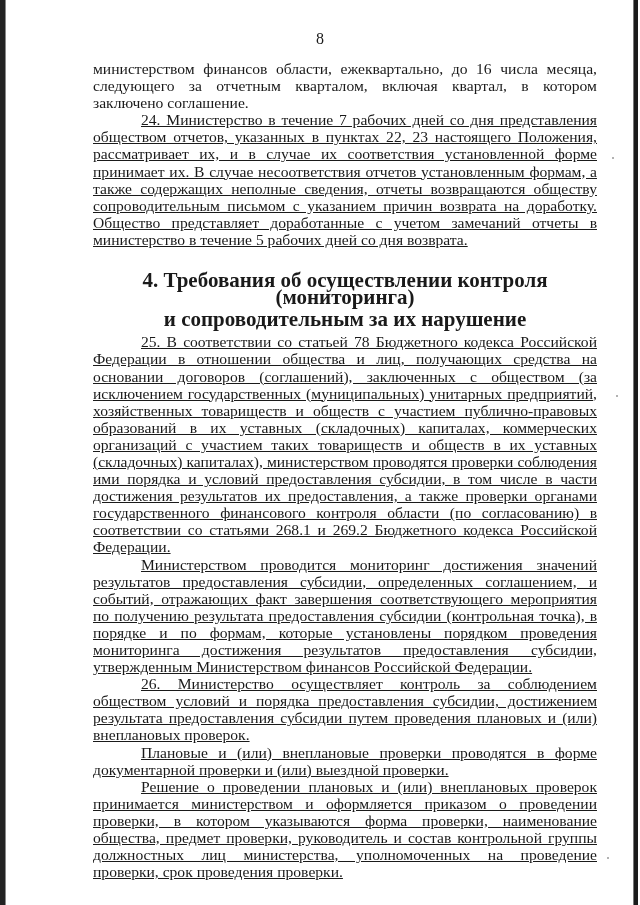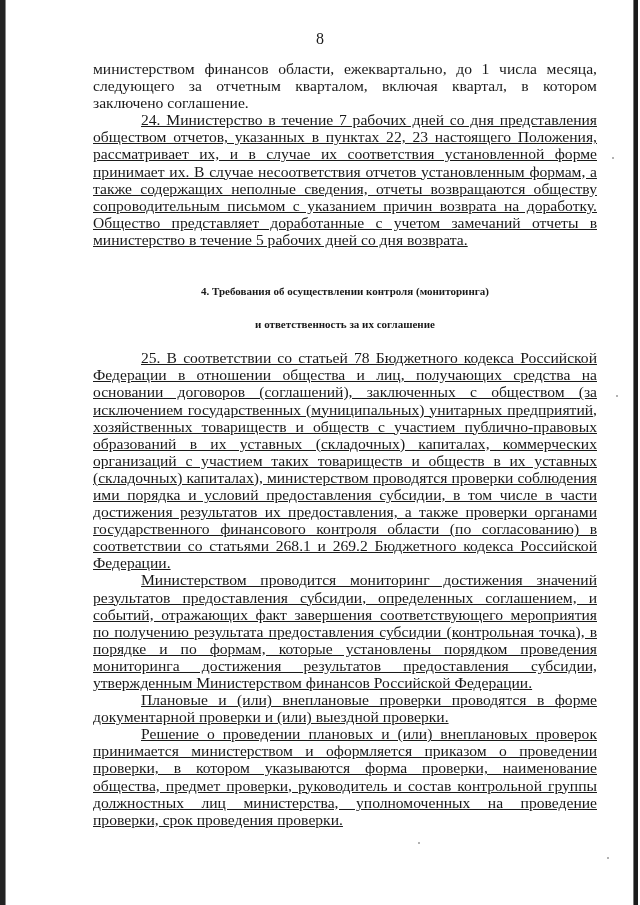--- a/index.html
+++ b/index.html
@@ -8,44 +8,45 @@
     font-family: "Liberation Serif", "DejaVu Serif", serif; color: #1a1a1a;
   }
   .edge-left { position: absolute; left: 0; top: 0; width: 5px; height: 905px; background: #222; }
   .edge-left::after { content: ""; position: absolute; left: 5px; top: 0; width: 1px; height: 905px; background: #888; }
   .edge-right { position: absolute; left: 634px; top: 0; width: 4px; height: 905px; background: #1a1a1a; }
   .edge-right::before { content: ""; position: absolute; left: -1px; top: 0; width: 1px; height: 905px; background: #777; }
   .page-number { position: absolute; top: 30px; left: 0; width: 640px; text-align: center; font-size: 16px; }
   .content { position: absolute; left: 93px; top: 60px; width: 504px; font-size: 15.6px; line-height: 17.1px; }
   .p { text-align: justify; margin: 0; }
   .indent { text-indent: 48px; text-decoration: underline; }
-  .heading { font-weight: bold; text-align: center; margin: 16px; font-size: 11px; line-height: 17.1px; }
+  .heading { font-weight: bold; text-align: center; margin: 5px; font-size: 21px; line-height: 17.1px; }
   .gap { height: 19px; }
   .dot { position: absolute; width: 2px; height: 2px; background: #999; border-radius: 1px; }
 </style>
 </head>
 <body>
 
 <div class="edge-left"></div>
 <div class="edge-right"></div>
 <div class="dot" style="left:612px; top:157px;"></div>
 <div class="dot" style="left:616px; top:395px;"></div>
 <div class="dot" style="left:418px; top:842px;"></div>
 <div class="dot" style="left:607px; top:857px;"></div>
 
 <div class="page-number">8</div>
 
 <div class="content">
-  <p class="p">министерством финансов области, ежеквартально, до 1 числа месяца, следующего за отчетным кварталом, включая квартал, в котором заключено соглашение.</p>
+  <p class="p">министерством финансов области, ежеквартально, до 16 числа месяца, следующего за отчетным кварталом, включая квартал, в котором заключено соглашение.</p>
   <p class="p indent">24. Министерство в течение 7 рабочих дней со дня представления обществом отчетов, указанных в пунктах 22, 23 настоящего Положения, рассматривает их, и в случае их соответствия установленной форме принимает их. В случае несоответствия отчетов установленным формам, а также содержащих неполные сведения, отчеты возвращаются обществу сопроводительным письмом с указанием причин возврата на доработку. Общество представляет доработанные с учетом замечаний отчеты в министерство в течение 5 рабочих дней со дня возврата.</p>
 
   <div class="gap"></div>
 
   <div>
     <p class="heading">4. Требования об осуществлении контроля (мониторинга)</p>
-    <p class="heading">и ответственность за их соглашение</p>
+    <p class="heading">и сопроводительным за их нарушение</p>
   </div>
 
   <p class="p indent">25. В соответствии со статьей 78 Бюджетного кодекса Российской Федерации в отношении общества и лиц, получающих средства на основании договоров (соглашений), заключенных с обществом (за исключением государственных (муниципальных) унитарных предприятий, хозяйственных товариществ и обществ с участием публично-правовых образований в их уставных (складочных) капиталах, коммерческих организаций с участием таких товариществ и обществ в их уставных (складочных) капиталах), министерством проводятся проверки соблюдения ими порядка и условий предоставления субсидии, в том числе в части достижения результатов их предоставления, а также проверки органами государственного финансового контроля области (по согласованию) в соответствии со статьями 268.1 и 269.2 Бюджетного кодекса Российской Федерации.</p>
   <p class="p indent">Министерством проводится мониторинг достижения значений результатов предоставления субсидии, определенных соглашением, и событий, отражающих факт завершения соответствующего мероприятия по получению результата предоставления субсидии (контрольная точка), в порядке и по формам, которые установлены порядком проведения мониторинга достижения результатов предоставления субсидии, утвержденным Министерством финансов Российской Федерации.</p>
+  <p class="p indent">26. Министерство осуществляет контроль за соблюдением обществом условий и порядка предоставления субсидии, достижением результата предоставления субсидии путем проведения плановых и (или) внеплановых проверок.</p>
   <p class="p indent">Плановые и (или) внеплановые проверки проводятся в форме документарной проверки и (или) выездной проверки.</p>
   <p class="p indent">Решение о проведении плановых и (или) внеплановых проверок принимается министерством и оформляется приказом о проведении проверки, в котором указываются форма проверки, наименование общества, предмет проверки, руководитель и состав контрольной группы должностных лиц министерства, уполномоченных на проведение проверки, срок проведения проверки.</p>
 </div>
 
 </body></html>

